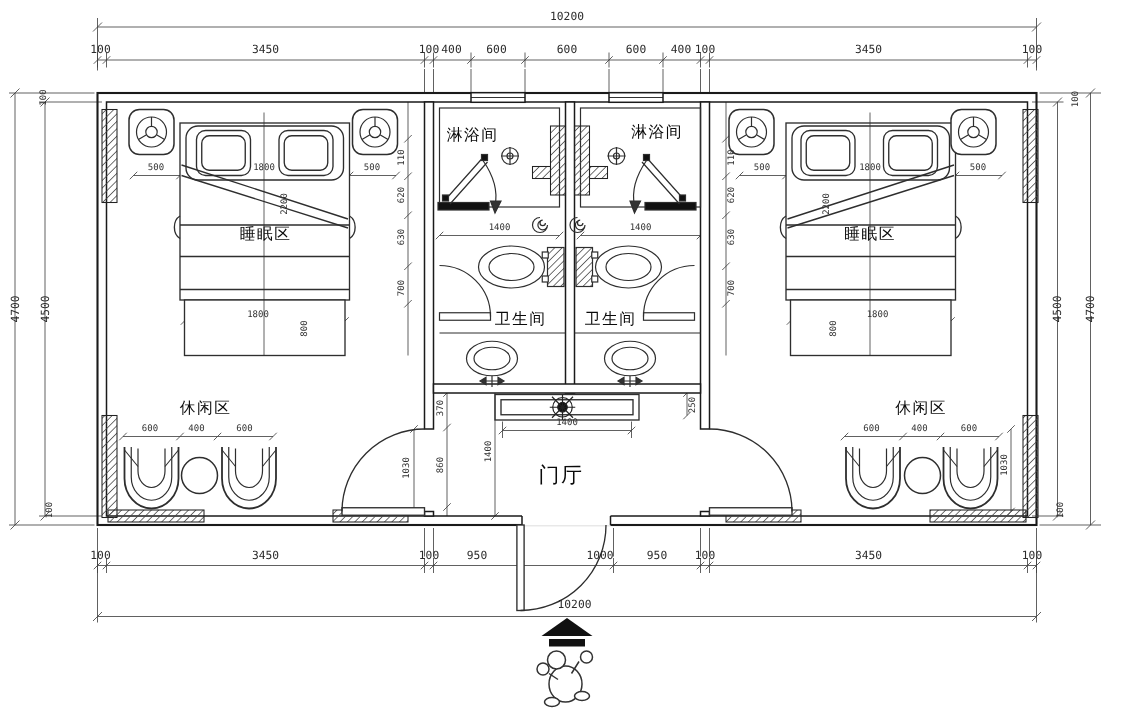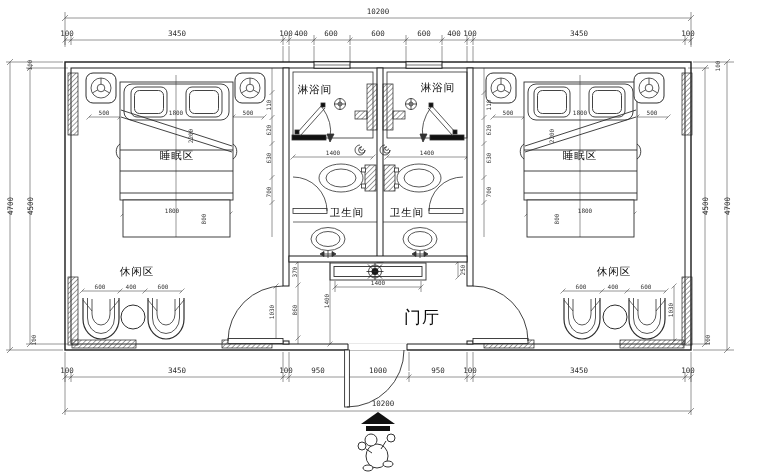--- a/index.html
+++ b/index.html
@@ -5,21 +5,21 @@
   html,body{margin:0;padding:0;background:#fff;}
   .sheet{position:relative;width:760px;height:473px;background:#fff;overflow:hidden;
          font-family:"DejaVu Sans",sans-serif;}
   .sheet svg{position:absolute;left:0;top:0;}
   .dim{position:absolute;transform:translate(-50%,-50%);font:6px "DejaVu Sans Mono",monospace;
        color:#333;white-space:nowrap;letter-spacing:0;}
   .dim.lg{font-size:7.5px;color:#2b2b2b;}
   .dim.v{transform:translate(-50%,-50%) rotate(-90deg);}
   .room{position:absolute;transform:translate(-50%,-50%);font-weight:400;font-size:10.5px;
         color:#0a0a0a;white-space:nowrap;letter-spacing:1px;}
-  .room.hall{font-size:17px;margin-left:48px;}
+  .room.hall{font-size:14px;}
 </style>
 </head>
 <body>
 
 <div class="sheet">
 
 <svg width="760" height="473" viewBox="0 0 760 473">
   <defs>
     <pattern id="h1" width="3.5" height="3.5" patternUnits="userSpaceOnUse" patternTransform="rotate(45)">
       <line x1="0" y1="0" x2="0" y2="3.5" stroke="#444" stroke-width="1"></line>
@@ -281,21 +281,21 @@
 <div class="dim lg" style="left:378px;top:33px">600</div>
 <div class="dim lg" style="left:424px;top:33px">600</div>
 <div class="dim lg" style="left:454px;top:33px">400</div>
 <div class="dim lg" style="left:470px;top:33px">100</div>
 <div class="dim lg" style="left:579px;top:33px">3450</div>
 <div class="dim lg" style="left:688px;top:33px">100</div>
 <div class="dim lg" style="left:67px;top:370px">100</div>
 <div class="dim lg" style="left:177px;top:370px">3450</div>
 <div class="dim lg" style="left:286px;top:370px">100</div>
 <div class="dim lg" style="left:318px;top:370px">950</div>
-<div class="dim lg" style="left:378px;top:370px">1000</div>
+<div class="dim lg" style="left:400px;top:370px">1000</div>
 <div class="dim lg" style="left:438px;top:370px">950</div>
 <div class="dim lg" style="left:470px;top:370px">100</div>
 <div class="dim lg" style="left:579px;top:370px">3450</div>
 <div class="dim lg" style="left:688px;top:370px">100</div>
 <div class="dim lg" style="left:383px;top:403px">10200</div>
 <div class="dim lg v" style="left:10px;top:206px">4700</div>
 <div class="dim lg v" style="left:30px;top:206px">4500</div>
 <div class="dim v" style="left:29px;top:65px">100</div>
 <div class="dim v" style="left:33px;top:340px">100</div>
 <div class="dim lg v" style="left:705px;top:206px">4500</div>

